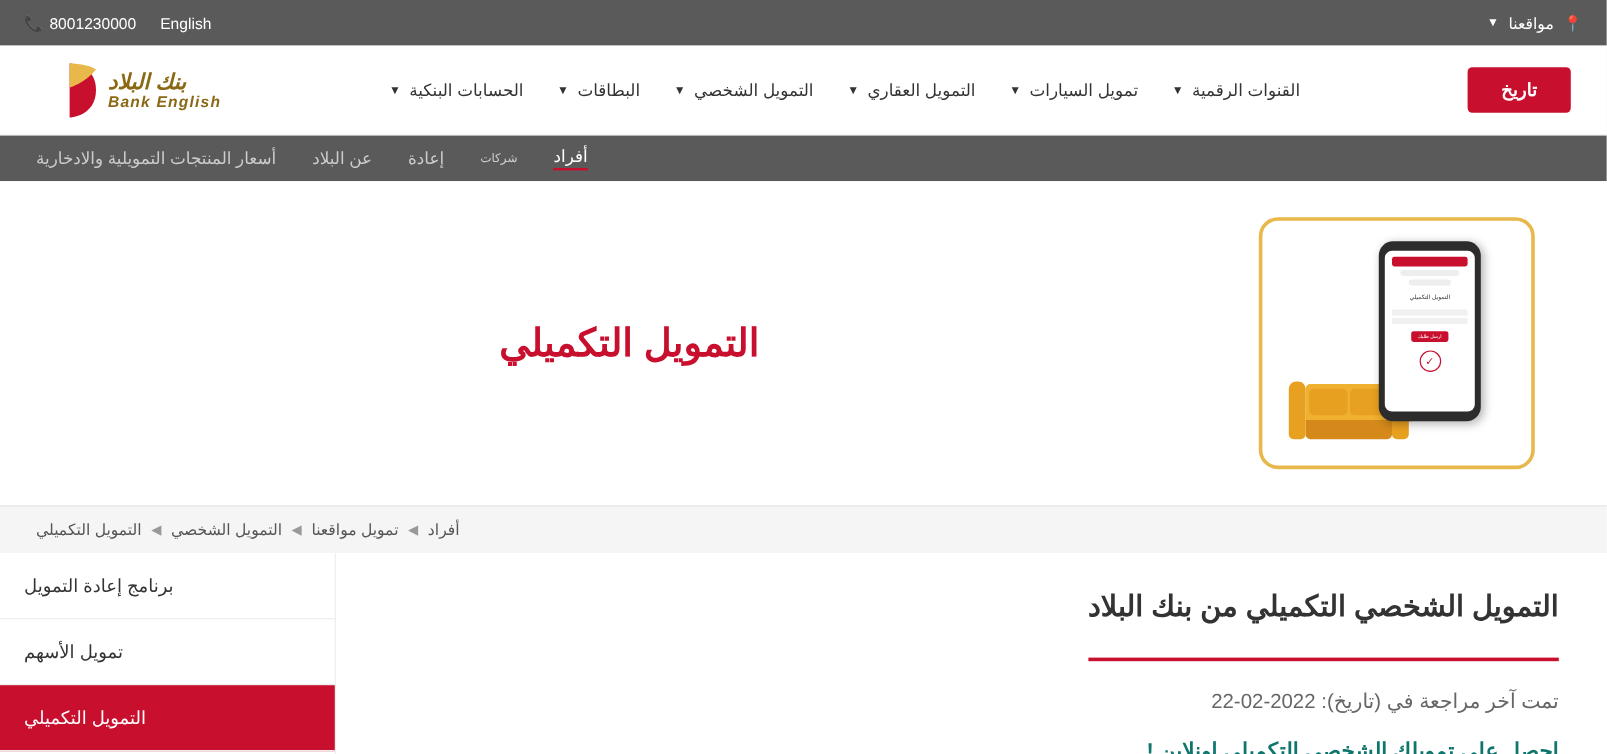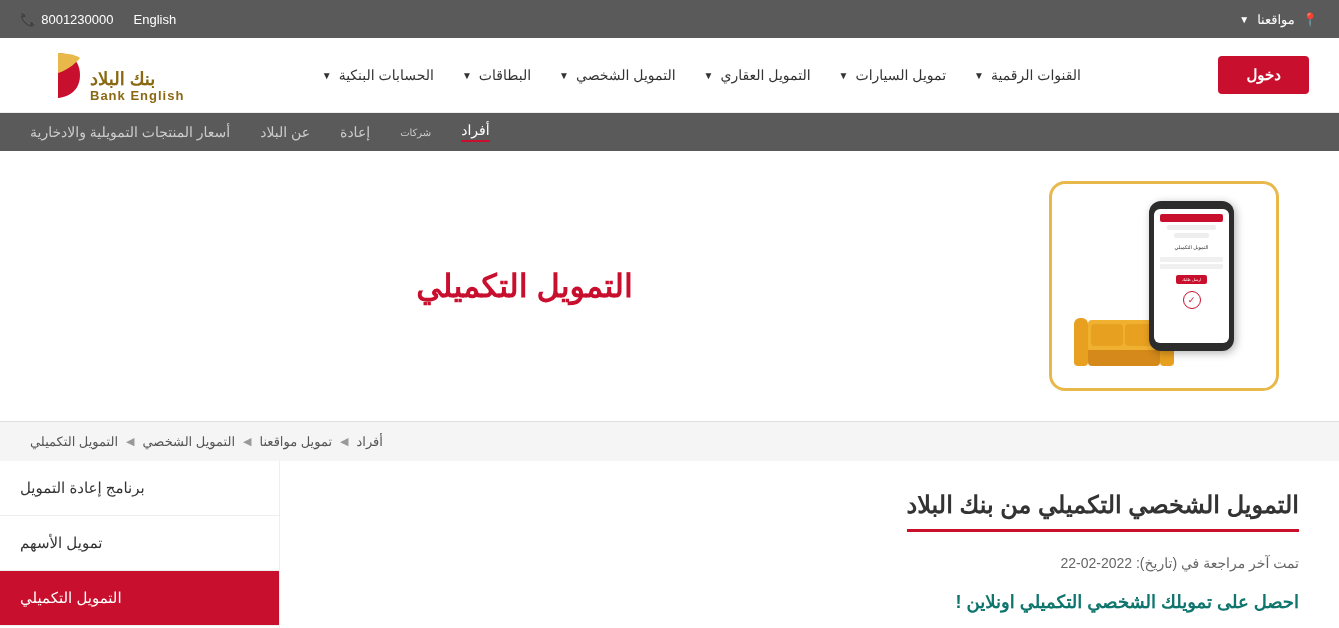--- a/index.html
+++ b/index.html
@@ -54,22 +54,23 @@
       align-items: center;
       justify-content: space-between;
       padding: 0 30px;
       height: 75px;
       border-bottom: 1px solid #eee;
       box-shadow: 0 2px 4px rgba(0,0,0,0.08);
     }
 
     .navbar-logo {
       display: flex;
-      align-items: flex-end;
+      align-items: center;
       gap: 0;
+      font-style: italic;
     }
 
     .logo-text-container {
       display: flex;
       flex-direction: column;
       align-items: flex-end;
     }
 
     .logo-arabic {
       font-size: 22px;
@@ -261,27 +262,27 @@
       flex: 1;
       padding: 30px 40px;
     }
 
     .content-title {
       font-size: 24px;
       font-weight: bold;
       color: #333;
       margin-bottom: 8px;
       border-bottom: 3px solid #c8102e;
-      padding-bottom: 10px;
+      padding-bottom: 28px;
       display: inline-block;
     }
 
     .content-date {
       color: #666;
-      font-size: 14px;
+      font-size: 17px;
       margin-top: 15px;
       margin-bottom: 20px;
     }
 
     .content-subtitle {
       font-size: 18px;
       color: #0f766e;
       font-weight: bold;
     }
 
@@ -323,21 +324,21 @@
     <span style="cursor:pointer;font-weight:500">English</span>
     <div class="top-bar-phone">
       <span style="direction:ltr">8001230000</span>
       <span>📞</span>
     </div>
   </div>
 </div>
 
 <nav class="navbar">
 
-  <button class="login-btn">دخول</button>
+  <button class="login-btn">تاريخ</button>
 
   <ul class="navbar-nav" style="font-size:13px;">
     <li>
       <a>
         <span>القنوات الرقمية</span>
         <span class="nav-arrow">▼</span>
       </a>
     </li>
     <li>
       <a>

